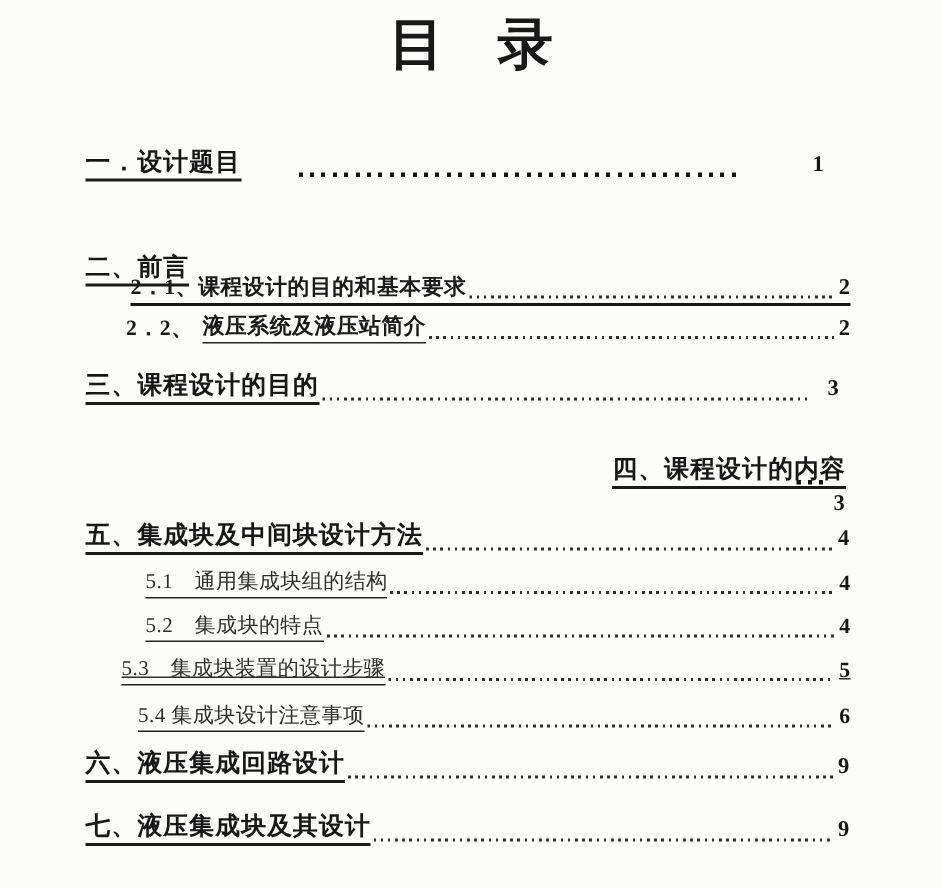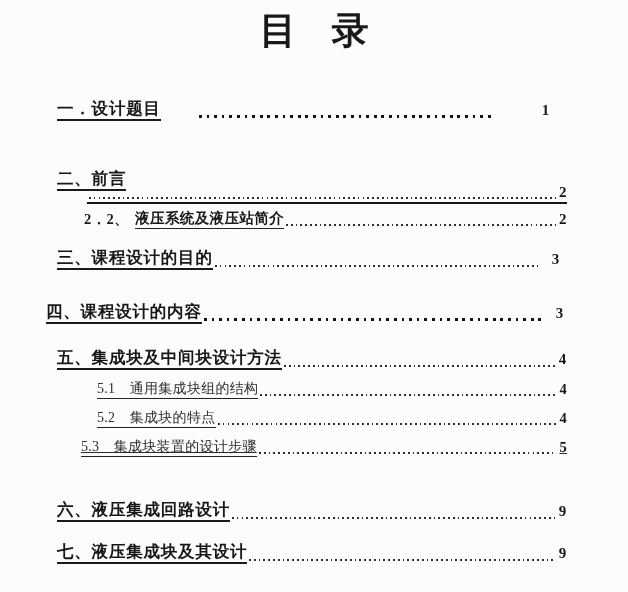--- a/index.html
+++ b/index.html
@@ -60,21 +60,21 @@
     font-family:"Liberation Serif",serif;font-weight:700;
     font-size:15px;white-space:nowrap;color:#161616;
   }
   .subreg .page{font-size:14.5px;}
   
   .r0 {top:100px;left:57px;right:78px;gap:36px;}
   .r1 {top:154px;left:57px;right:48px;margin-top:16px;}
   .r2 {top:183px;left:87px;right:61px;}
   .r3 {top:210px;left:84px;right:61px;}
   .r4 {top:249px;left:57px;right:68px;}
-  .r5 {top:303px;left:46px;right:64px;}
+  .r5 {top:303px;left:57px;right:64px;flex-direction:column;}
   .r6 {top:349px;left:57px;right:61px;}
   .r7 {top:380px;left:97px;right:61px;}
   .r8 {top:409px;left:97px;right:61px;}
   .r9 {top:438px;left:81px;right:61px;text-decoration:underline;}
   .r10{top:469px;left:92px;right:61px;}
   .r11{top:501px;left:57px;right:61px;}
   .r12{top:543px;left:57px;right:61px;}
 </style>
 </head>
 <body>
@@ -84,20 +84,21 @@
 <div id="toc">
     <div class="row r0 heading u-label leader-bold gap">
       <span class="label">一．设计题目</span>
       <span class="leader"></span>
       <span class="page">1</span>
     </div>
     <div class="row r1 heading u-label leader-none">
       <span class="label">二、前言</span>
     </div>
     <div class="row r2 subbold u-row  leader-fine">
+      <span class="label">2．1、课程设计的目的和基本要求</span>
       <span class="leader"></span>
       <span class="page">2</span>
     </div>
     <div class="row r3 subbold u-label leader-fine">
       <span class="prefix">2．2、</span>
       <span class="label">液压系统及液压站简介</span>
       <span class="leader"></span>
       <span class="page">2</span>
     </div>
     <div class="row r4 heading u-label leader-fine gap">
@@ -123,20 +124,25 @@
     <div class="row r8 subreg  u-label leader-fine">
       <span class="label">5.2　集成块的特点</span>
       <span class="leader"></span>
       <span class="page">4</span>
     </div>
     <div class="row r9 subreg  u-label leader-fine">
       <span class="label">5.3　集成块装置的设计步骤</span>
       <span class="leader"></span>
       <span class="page">5</span>
     </div>
+    <div class="row r10 subreg u-label leader-fine">
+      <span class="label">5.4 集成块设计注意事项</span>
+      <span class="leader"></span>
+      <span class="page">6</span>
+    </div>
     <div class="row r11 heading u-label leader-fine">
       <span class="label">六、液压集成回路设计</span>
       <span class="leader"></span>
       <span class="page">9</span>
     </div>
     <div class="row r12 heading u-label leader-fine">
       <span class="label">七、液压集成块及其设计</span>
       <span class="leader"></span>
       <span class="page">9</span>
     </div>

